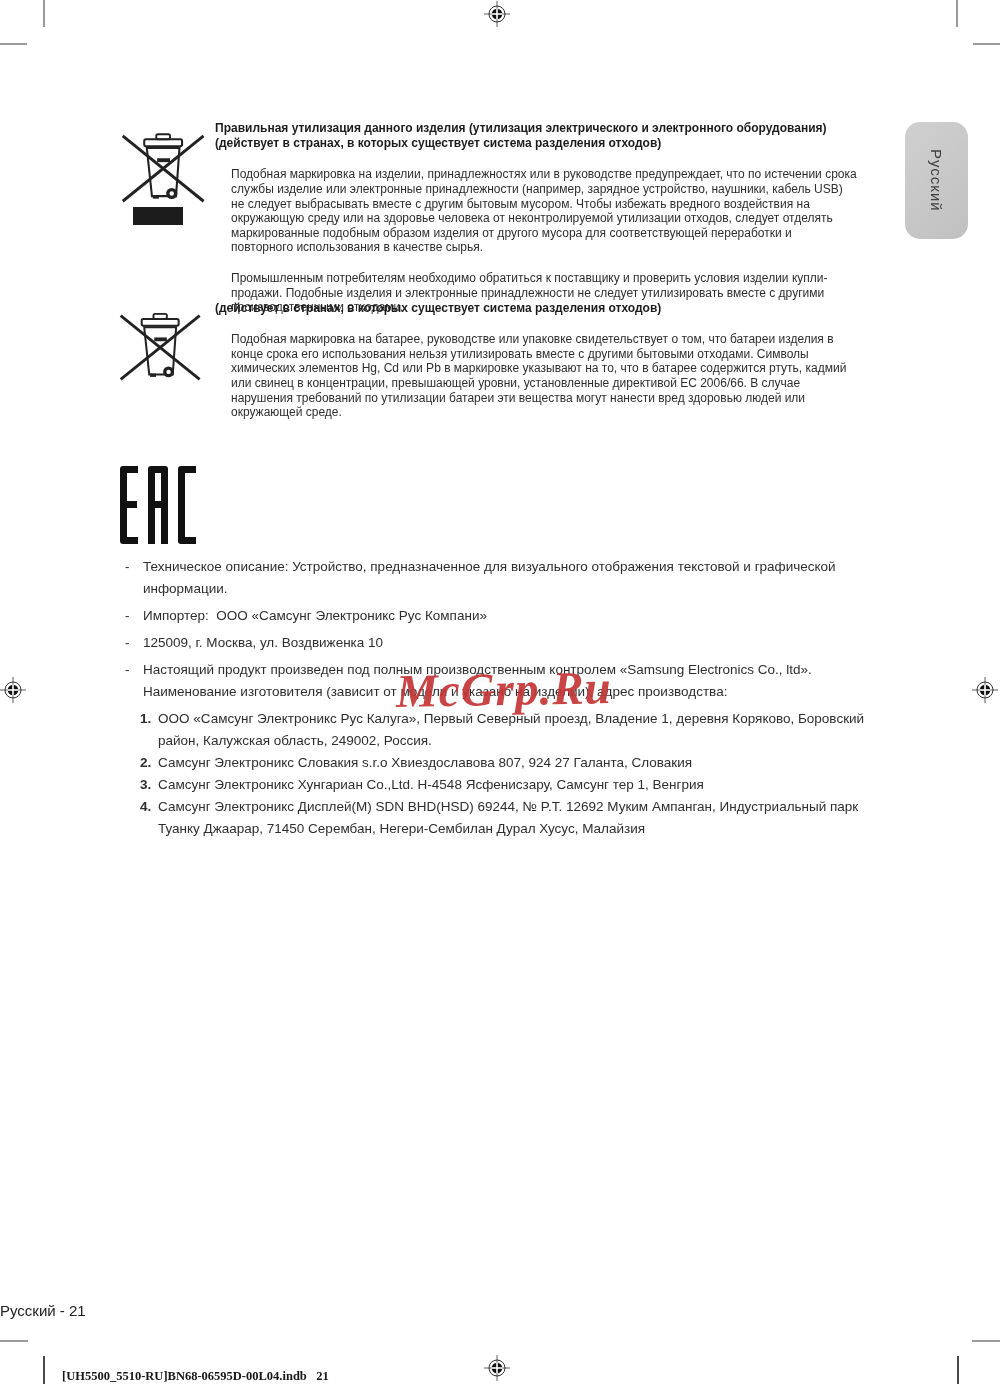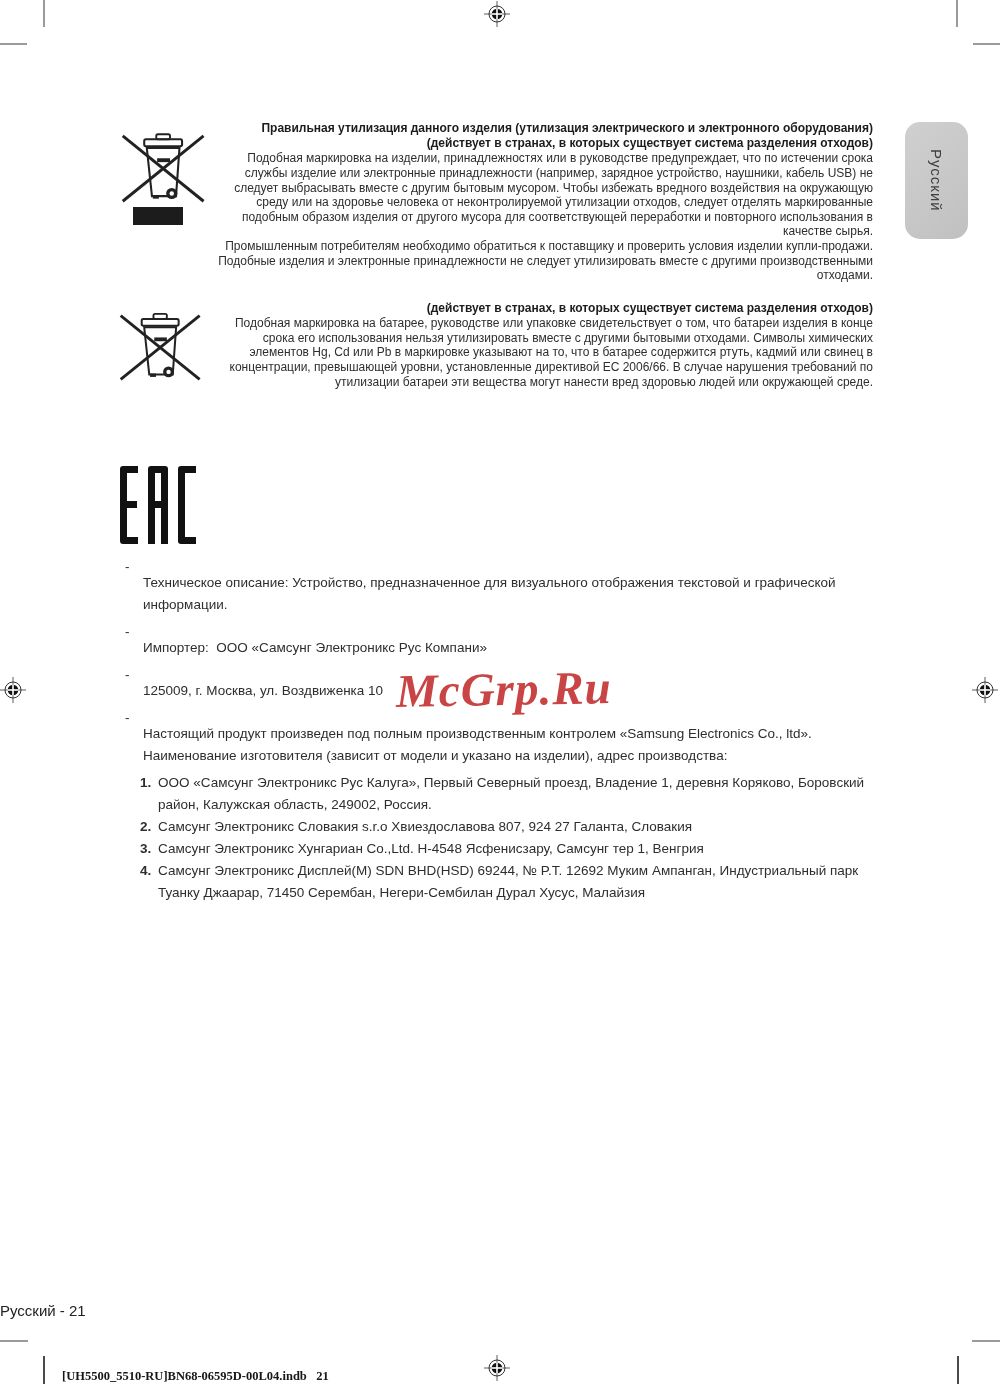--- a/index.html
+++ b/index.html
@@ -19,34 +19,34 @@
   .side-tab{
     position:absolute;left:905px;top:122px;width:63px;height:117px;
     background:linear-gradient(135deg,#d0d0d0,#c0c0c0);
     border-radius:15px;display:flex;align-items:center;justify-content:center;
   }
   .side-tab span{
     writing-mode:vertical-rl;font-size:15px;color:#3f3f3f;letter-spacing:1px;
   }
 
   
-  .section-text{position:absolute;left:215px;width:658px;font-size:12px;line-height:14.6px;color:#2e2e2e;text-align:right;}
+  .section-text{position:absolute;left:215px;width:658px;font-size:12px;line-height:14.6px;color:#2e2e2e;}
   .section-text .ttl{font-weight:bold;color:#1c1c1c;line-height:15.2px;}
-  .section-text p{margin:0;}
+  .section-text p{margin:16px;}
 
   .weee-bar{position:absolute;left:133px;top:207px;width:50px;height:18px;background:#1c1c1c;}
 
   
   .eac{position:absolute;left:120px;top:466px;}
 
   
   .lists{position:absolute;left:125px;top:556px;width:752px;font-size:13.5px;line-height:22px;color:#2e2e2e;}
   .b-item{display:flex;margin-bottom:5px;}
   .b-item .dash{width:18px;flex:0 0 18px;}
-  .b-item .btxt{flex:1;margin-top:16px;}
+  .b-item .btxt{flex:1;}
   .m-list{margin-left:15px;margin-top:2px;}
   .m-item{display:flex;}
   .m-item .num{width:18px;flex:0 0 18px;font-weight:bold;}
   .m-item .mtxt{flex:1;}
 
   
   .watermark{
     position:absolute;left:396px;top:662px;
     font-family:"Liberation Serif", serif;font-style:italic;font-weight:bold;
     font-size:47px;color:#c53535;opacity:.92;transform:rotate(-1deg);

